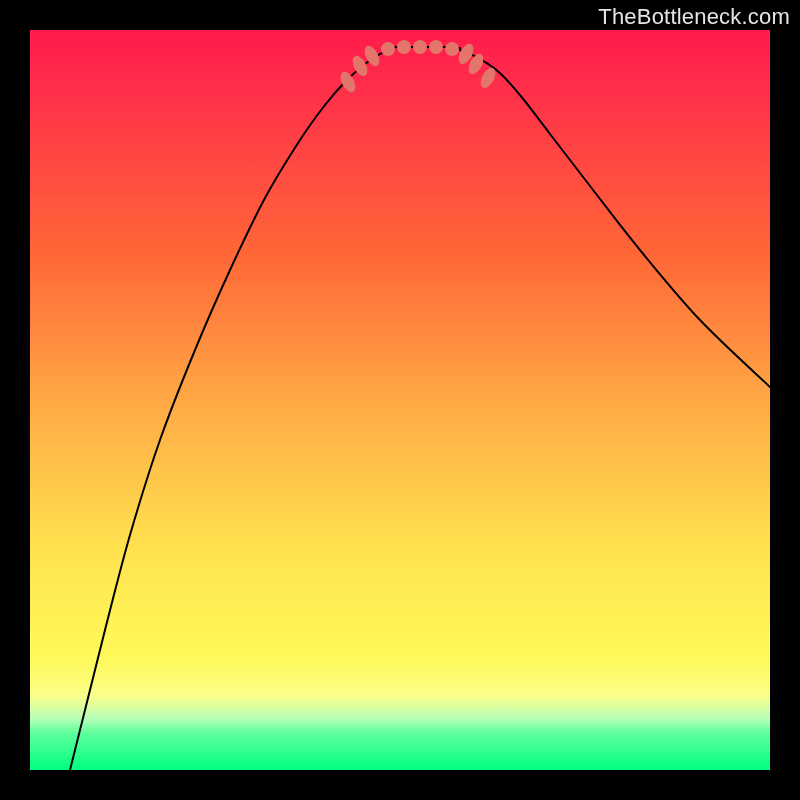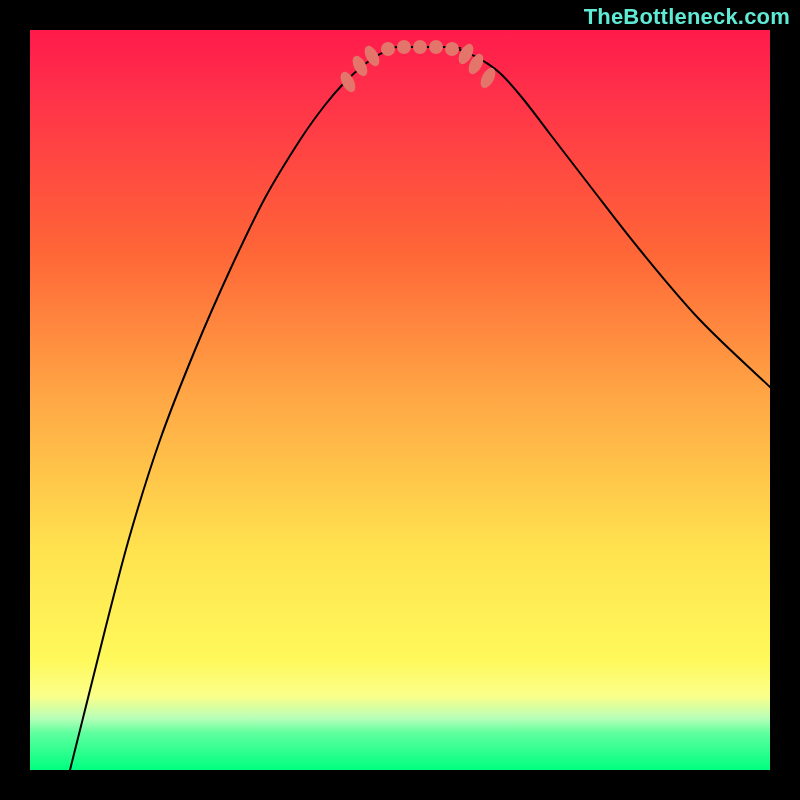--- a/index.html
+++ b/index.html
@@ -36,22 +36,22 @@
       #5fff9e 95%,
       #00ff7f 100%
     );
   }
   .watermark {
     position: absolute;
     top: 4px;
     right: 10px;
     font-family: Arial, Helvetica, sans-serif;
     font-size: 22px;
-    font-weight: 700;
-    color: #5eead4;
+    font-weight: 400;
+    color: #e5e5e5;
     letter-spacing: 0.2px;
     user-select: none;
   }
   svg {
     position: absolute;
     left: 0;
     top: 0;
   }
 </style>
 </head>

